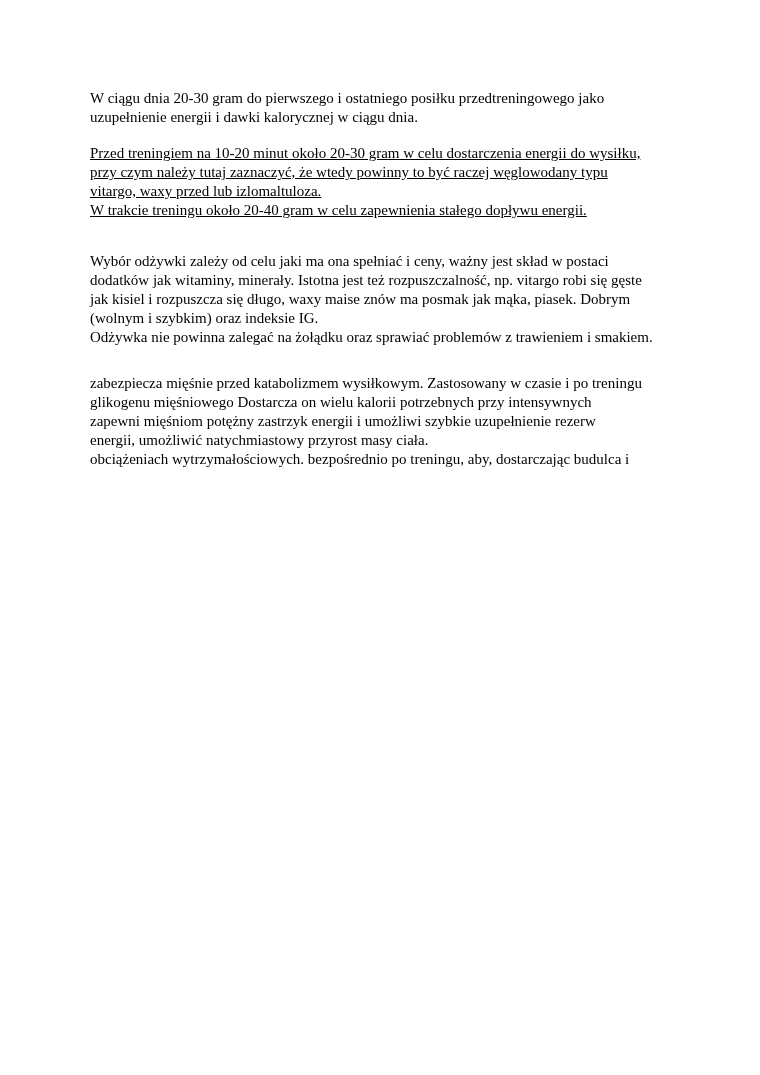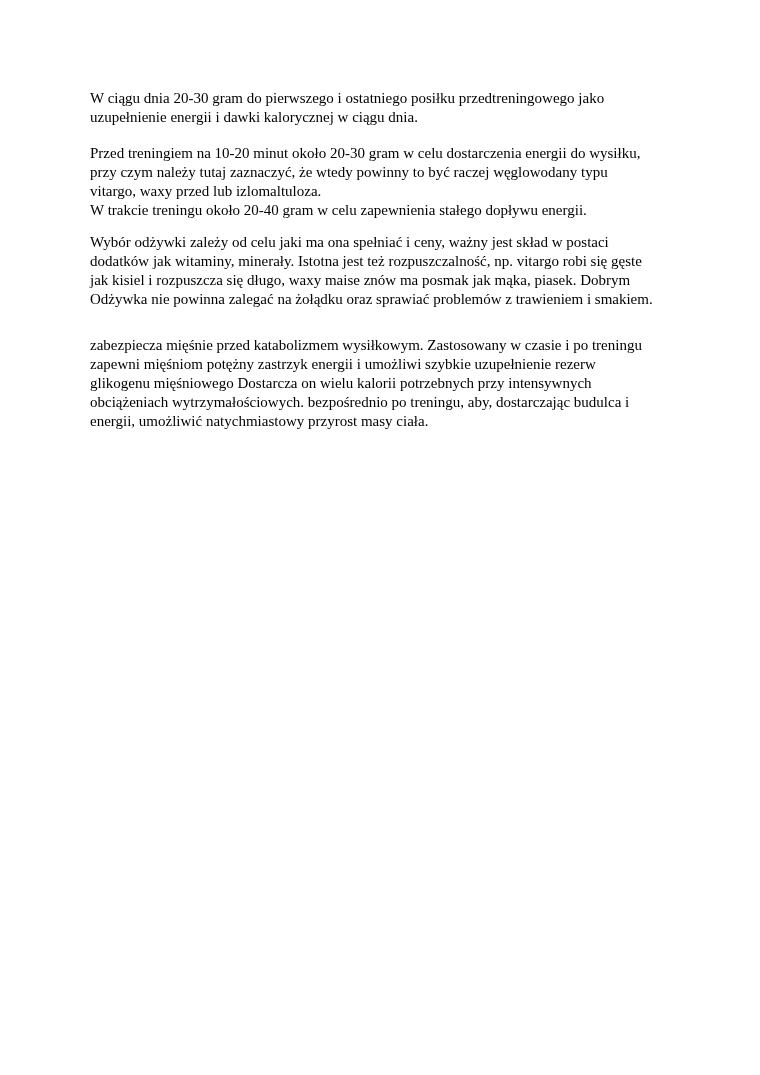--- a/index.html
+++ b/index.html
@@ -21,21 +21,21 @@
     top: 89px;
     width: 585px;
     color: #000000;
     font-size: 15px;
     line-height: 19px;
   }
   .para {
     margin: 0 0 0 0;
   }
   .para-1 { margin-bottom: 17px; }
-  .para-2 { margin-bottom: 13px; }
+  .para-2 { margin-bottom: 32px; text-decoration: underline; }
   .para-3 { margin-bottom: 27px; }
   .para-4 { margin-bottom: 0; }
   .line {
     white-space: nowrap;
   }
 </style>
 </head>
 <body>
 
 <div class="page">
@@ -50,25 +50,26 @@
       <div class="line">Przed treningiem na 10-20 minut około 20-30 gram w celu dostarczenia energii do wysiłku,</div>
       <div class="line">przy czym należy tutaj zaznaczyć, że wtedy powinny to być raczej węglowodany typu</div>
       <div class="line">vitargo, waxy przed lub izlomaltuloza.</div>
       <div class="line">W trakcie treningu około 20-40 gram w celu zapewnienia stałego dopływu energii.</div>
     </div>
 
     <div class="para para-3">
       <div class="line">Wybór odżywki zależy od celu jaki ma ona spełniać i ceny, ważny jest skład w postaci</div>
       <div class="line">dodatków jak witaminy, minerały. Istotna jest też rozpuszczalność, np. vitargo robi się gęste</div>
       <div class="line">jak kisiel i rozpuszcza się długo, waxy maise znów ma posmak jak mąka, piasek. Dobrym</div>
+      <div class="line">(wolnym i szybkim) oraz indeksie IG.</div>
       <div class="line">Odżywka nie powinna zalegać na żołądku oraz sprawiać problemów z trawieniem i smakiem.</div>
     </div>
 
     <div class="para para-4">
       <div class="line">zabezpiecza mięśnie przed katabolizmem wysiłkowym. Zastosowany w czasie i po treningu</div>
+      <div class="line">glikogenu mięśniowego Dostarcza on wielu kalorii potrzebnych przy intensywnych</div>
       <div class="line">zapewni mięśniom potężny zastrzyk energii i umożliwi szybkie uzupełnienie rezerw</div>
-      <div class="line">glikogenu mięśniowego Dostarcza on wielu kalorii potrzebnych przy intensywnych</div>
+      <div class="line">energii, umożliwić natychmiastowy przyrost masy ciała.</div>
       <div class="line">obciążeniach wytrzymałościowych. bezpośrednio po treningu, aby, dostarczając budulca i</div>
-      <div class="line">energii, umożliwić natychmiastowy przyrost masy ciała.</div>
     </div>
 
   </div>
 </div>
 
 </body></html>

